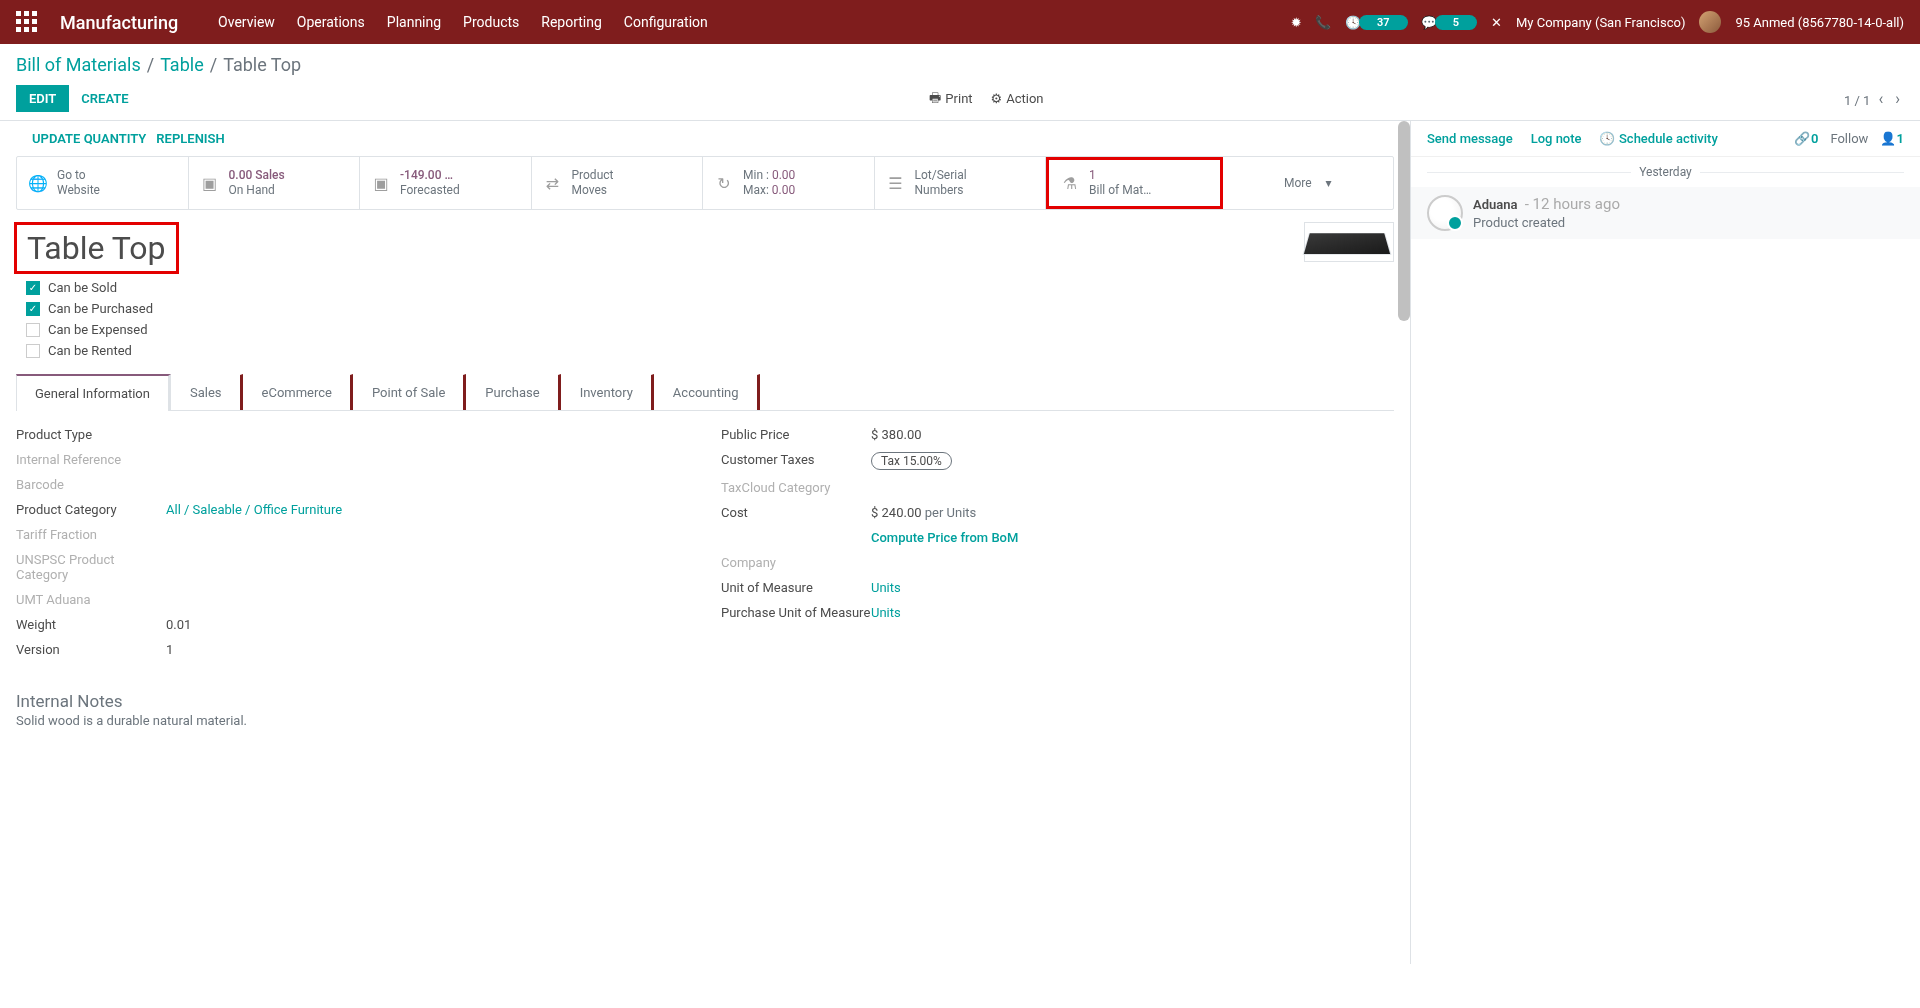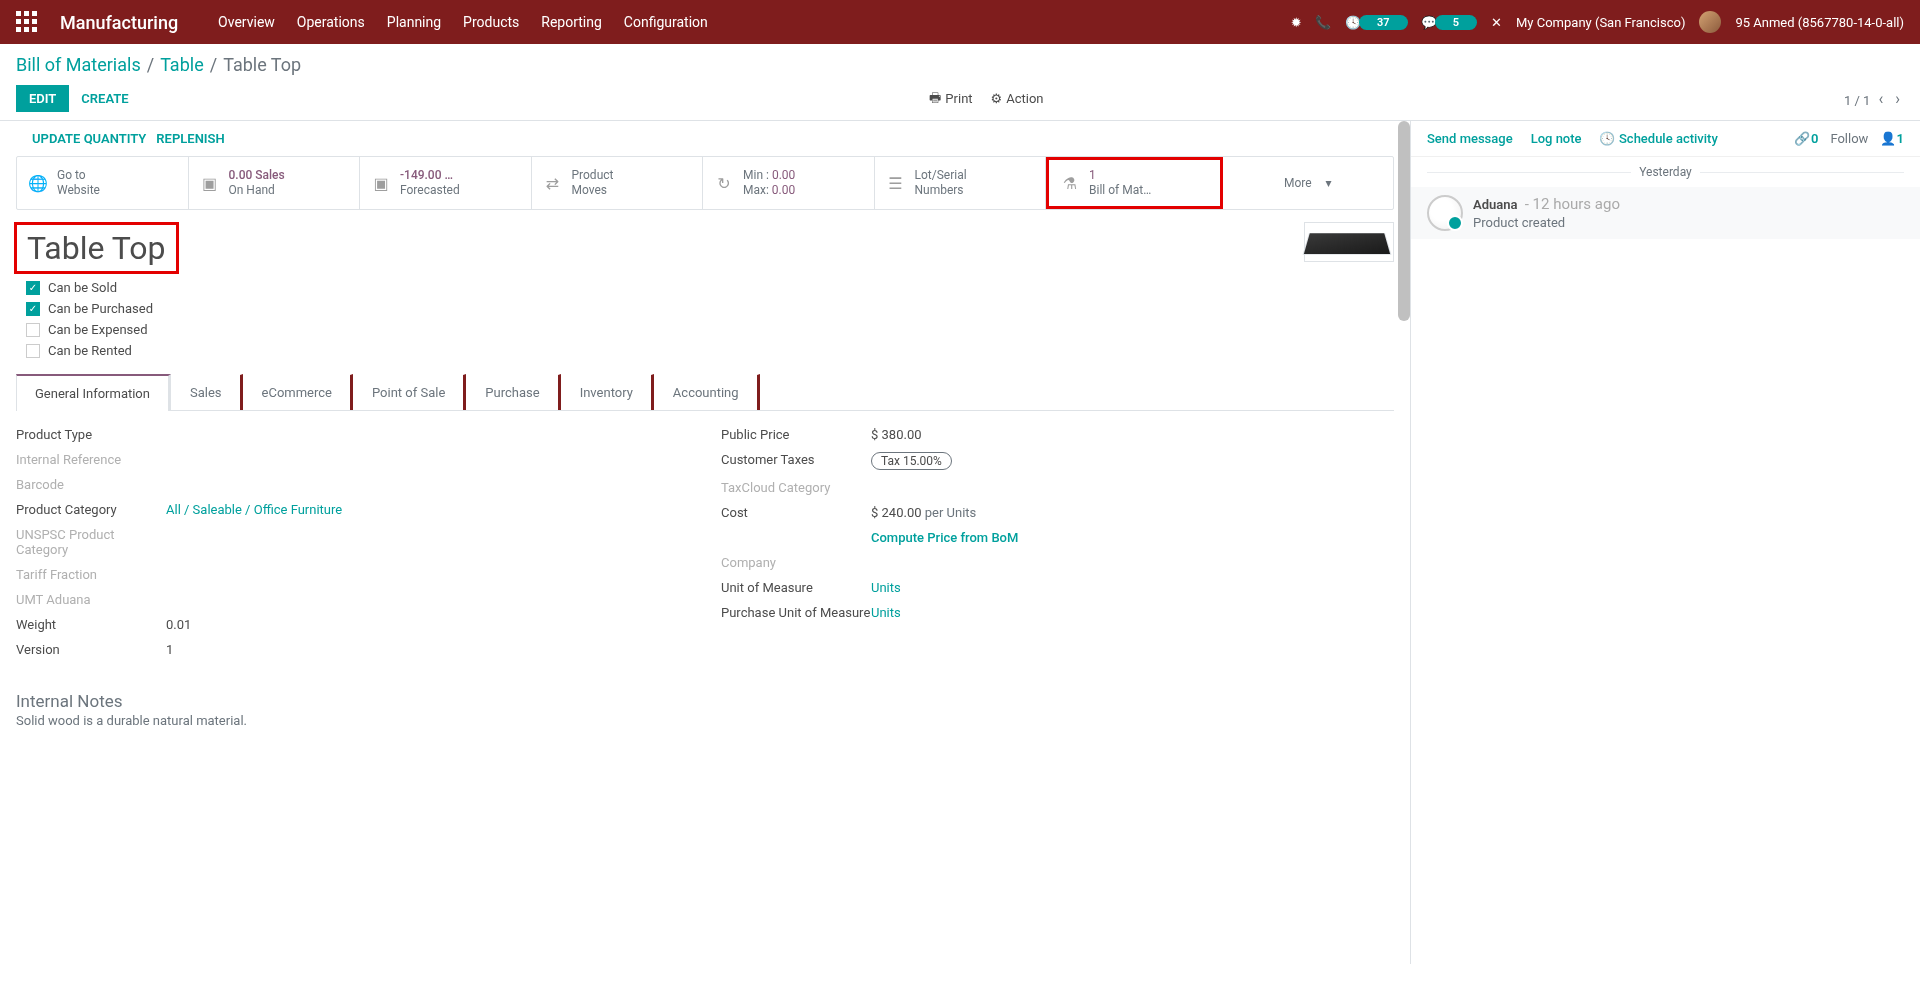--- a/index.html
+++ b/index.html
@@ -266,25 +266,25 @@
           </div>
         <div class="field-row">
             <div class="lbl muted">Barcode</div>
             <div class="val"></div>
           </div>
         <div class="field-row">
             <div class="lbl">Product Category</div>
             <div class="val"><a>All / Saleable / Office Furniture</a></div>
           </div>
         <div class="field-row">
+            <div class="lbl muted">Tariff Fraction</div>
+            <div class="val"></div>
+          </div>
+        <div class="field-row">
             <div class="lbl muted">UNSPSC Product Category</div>
-            <div class="val"></div>
-          </div>
-        <div class="field-row">
-            <div class="lbl muted">Tariff Fraction</div>
             <div class="val"></div>
           </div>
         <div class="field-row">
             <div class="lbl muted">UMT Aduana</div>
             <div class="val"></div>
           </div>
         <div class="field-row">
             <div class="lbl">Weight</div>
             <div class="val">0.01</div>
           </div>

